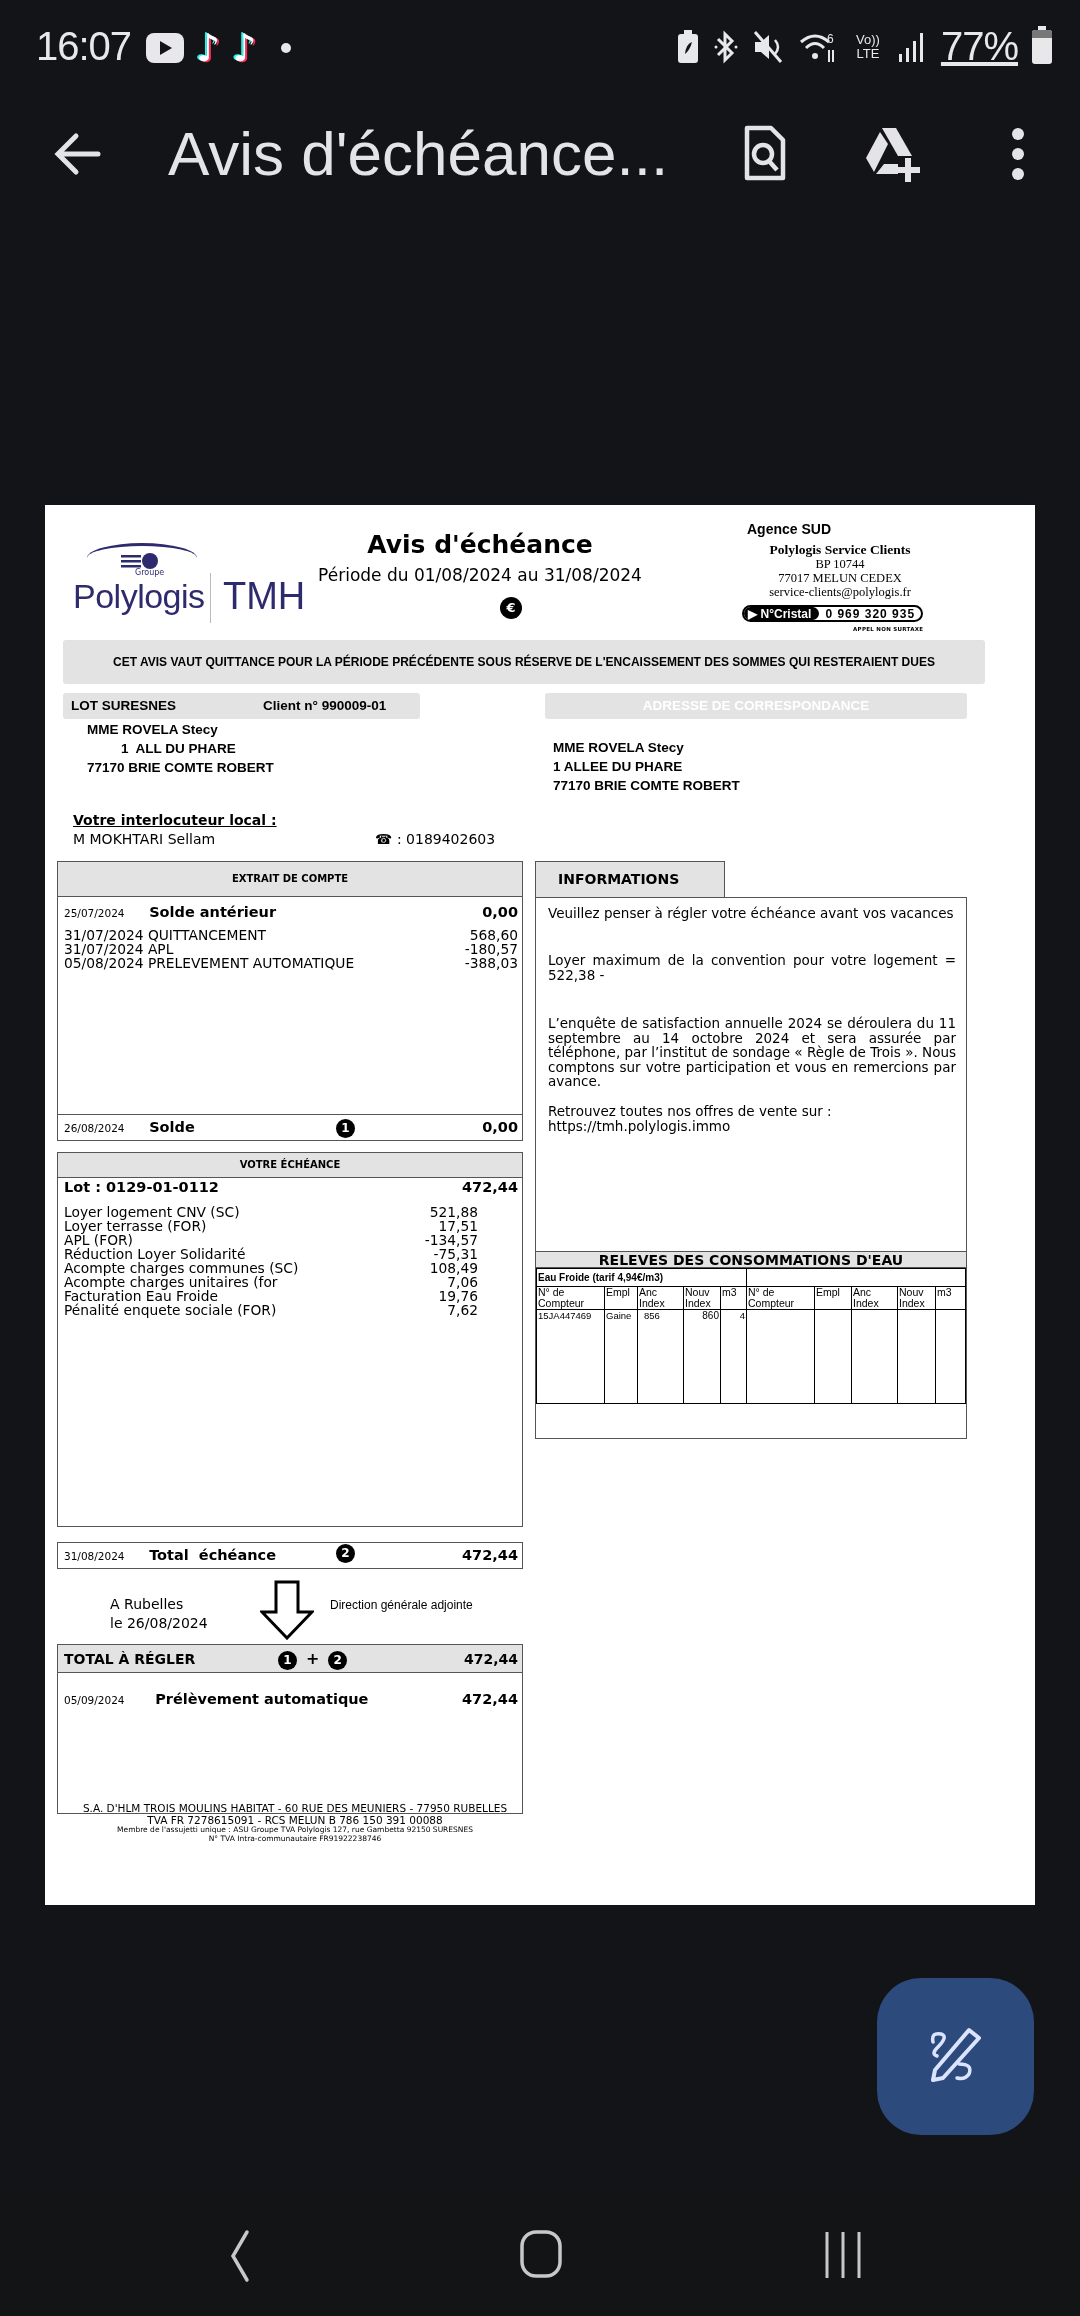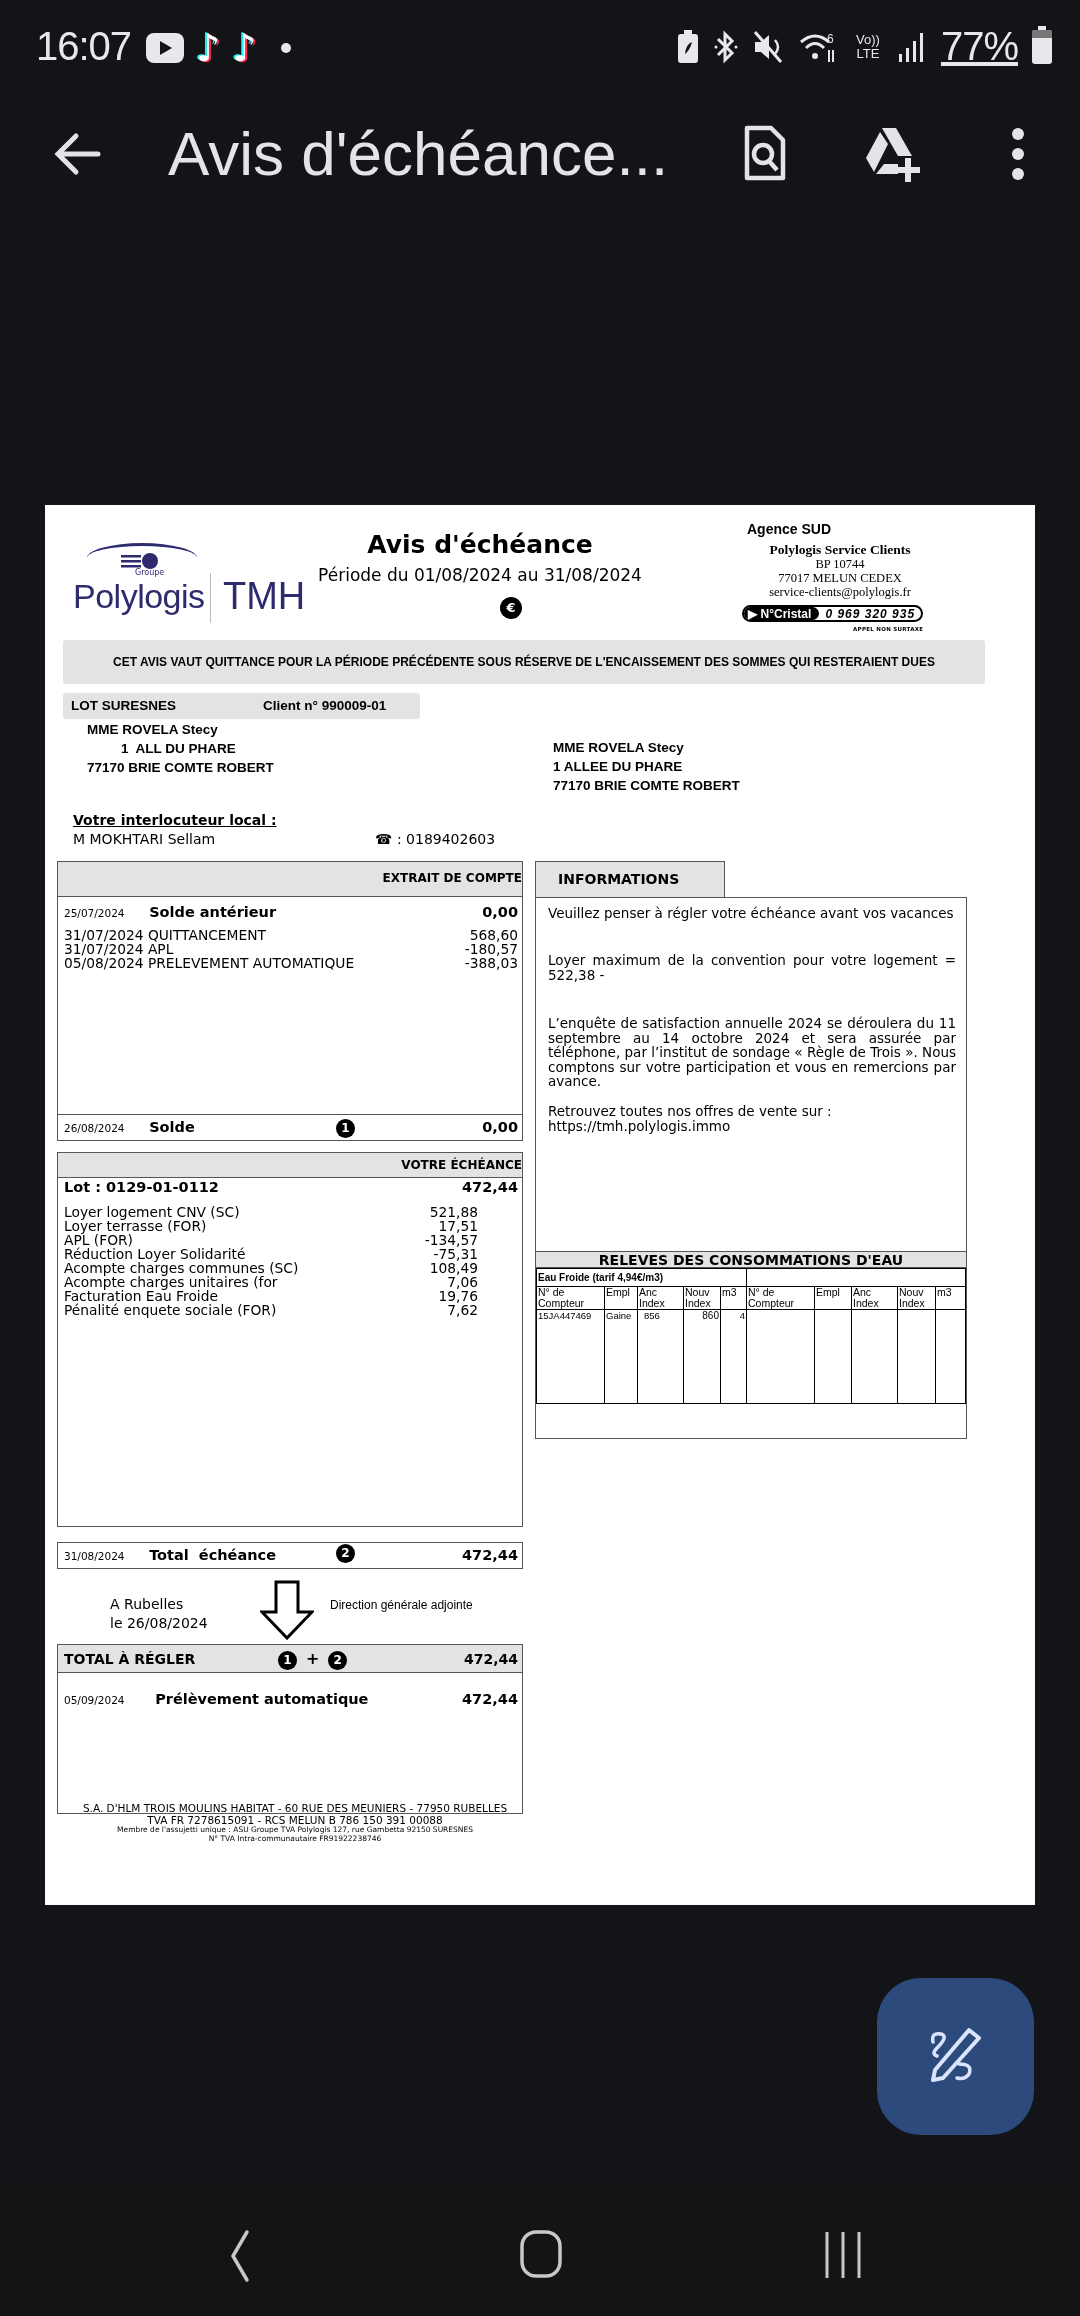--- a/index.html
+++ b/index.html
@@ -41,36 +41,36 @@
   .logo-arc { position: absolute; left: 22px; top: 8px; width: 110px; height: 30px; border-top: 3px solid #2d2a6e; border-radius: 50% 50% 0 0; }
   .logo-eye { position: absolute; left: 56px; top: 18px; width: 46px; height: 18px; }
   .doc-title { left: 250px; top: 25px; width: 370px; text-align: center; font-size: 25px; font-weight: bold; }
   .doc-period { left: 230px; top: 60px; width: 410px; text-align: center; font-size: 17px; }
   .euro { left: 455px; top: 92px; width: 22px; height: 22px; border-radius: 50%; background: #000; color: #fff; font-size: 13px; text-align: center; line-height: 22px; font-weight: bold; }
   .agence { left: 702px; top: 16px; font-size: 14px; font-weight: bold; font-family: "Liberation Sans", sans-serif; }
   .agence-block { left: 690px; top: 38px; width: 210px; text-align: center; font-family: "Liberation Serif", serif; font-size: 12.5px; line-height: 14px; }
   .agence-block .b { font-weight: bold; font-size: 13.5px; }
   .cristal { left: 697px; top: 100px; height: 17px; border: 2px solid #000; border-radius: 9px; display: flex; align-items: center; font-family: "Liberation Sans", sans-serif; font-size: 12px; font-weight: bold; overflow: hidden; }
   .cristal .lbl { background: #000; color: #fff; padding: 0 8px 0 4px; height: 100%; line-height: 14px; border-radius: 0 8px 8px 0; }
-  .cristal .num { padding: 0 6px; letter-spacing: 1px; font-style: italic; }
+  .cristal .num { padding: 0 6px; letter-spacing: 1px; }
   .nonsurtaxe { left: 808px; top: 121px; font-size: 5.5px; font-weight: bold; letter-spacing: 0.3px; }
 
   .quittance { left: 18px; top: 135px; width: 922px; height: 44px; background: #e3e3e3; border-radius: 3px; font-family: "Liberation Sans", sans-serif; font-size: 12px; font-weight: bold; text-align: center; line-height: 44px; transform-origin: left; }
   .lotbar { left: 18px; top: 188px; width: 357px; height: 26px; background: #e3e3e3; border-radius: 3px; font-family: "Liberation Sans", sans-serif; font-size: 13.5px; font-weight: bold; line-height: 26px; }
   .lotbar span { position: absolute; }
   .corrbar { left: 500px; top: 188px; width: 422px; height: 26px; background: #e3e3e3; border-radius: 3px; font-family: "Liberation Sans", sans-serif; font-size: 13.5px; font-weight: bold; line-height: 26px; text-align: center; color: #fff; }
   .addr { font-family: "Liberation Sans", sans-serif; font-size: 13.5px; font-weight: bold; line-height: 19px; }
   .addr1 { left: 42px; top: 215px; }
   .addr2 { left: 508px; top: 233px; }
   .interloc { left: 28px; top: 307px; font-size: 14px; font-weight: bold; text-decoration: underline; }
   .interloc-name { left: 28px; top: 326px; font-size: 14px; }
   .interloc-tel { left: 330px; top: 326px; font-size: 14px; }
 
   .box { border: 1.5px solid #555; }
-  .boxhead { background: #e3e3e3; border-bottom: 1.5px solid #555; font-size: 12px; font-weight: bold; text-align: right; line-height: 33px; height: 35px; }
+  .boxhead { background: #e3e3e3; border-bottom: 1.5px solid #555; font-size: 10px; font-weight: bold; text-align: center; line-height: 33px; height: 35px; }
   .extrait { left: 12px; top: 356px; width: 466px; height: 280px; }
   .extrait-row { position: absolute; left: 6px; right: 4px; font-size: 14.5px; }
   .tiny { font-size: 10.5px; }
   .bold { font-weight: bold; }
   .right { position: absolute; right: 0; }
   .numdot { display: inline-block; width: 19px; height: 19px; border-radius: 50%; background: #000; color: #fff; font-size: 12px; font-weight: bold; text-align: center; line-height: 19px; }
   .solde-box { left: 12px; top: 609px; width: 466px; height: 27px; }
 
   .echeance { left: 12px; top: 647px; width: 466px; height: 375px; }
   .echeance-body { position: absolute; top: 42px; left: 6px; right: 4px; font-size: 13.8px; line-height: 14px; }
@@ -205,20 +205,21 @@
     <span class="num">0 969 320 935</span>
   </div>
   <div class="abs nonsurtaxe">APPEL NON SURTAXE</div>
 
   <div class="abs quittance">CET AVIS VAUT QUITTANCE POUR LA PÉRIODE PRÉCÉDENTE SOUS RÉSERVE DE L'ENCAISSEMENT DES SOMMES QUI RESTERAIENT DUES</div>
 
   <div class="abs lotbar">
     <span style="left:8px;">LOT SURESNES</span>
     <span style="left:200px;">Client n° 990009-01</span>
   </div>
+  <div class="abs corrbar">ADRESSE DE CORRESPONDANCE</div>
 
   <div class="abs addr addr1">
     <div>MME ROVELA Stecy</div>
     <div style="white-space:pre;margin-left:34px;">1  ALL DU PHARE</div>
     <div>77170 BRIE COMTE ROBERT</div>
   </div>
   <div class="abs addr addr2">
     <div>MME ROVELA Stecy</div>
     <div>1 ALLEE DU PHARE</div>
     <div>77170 BRIE COMTE ROBERT</div>

